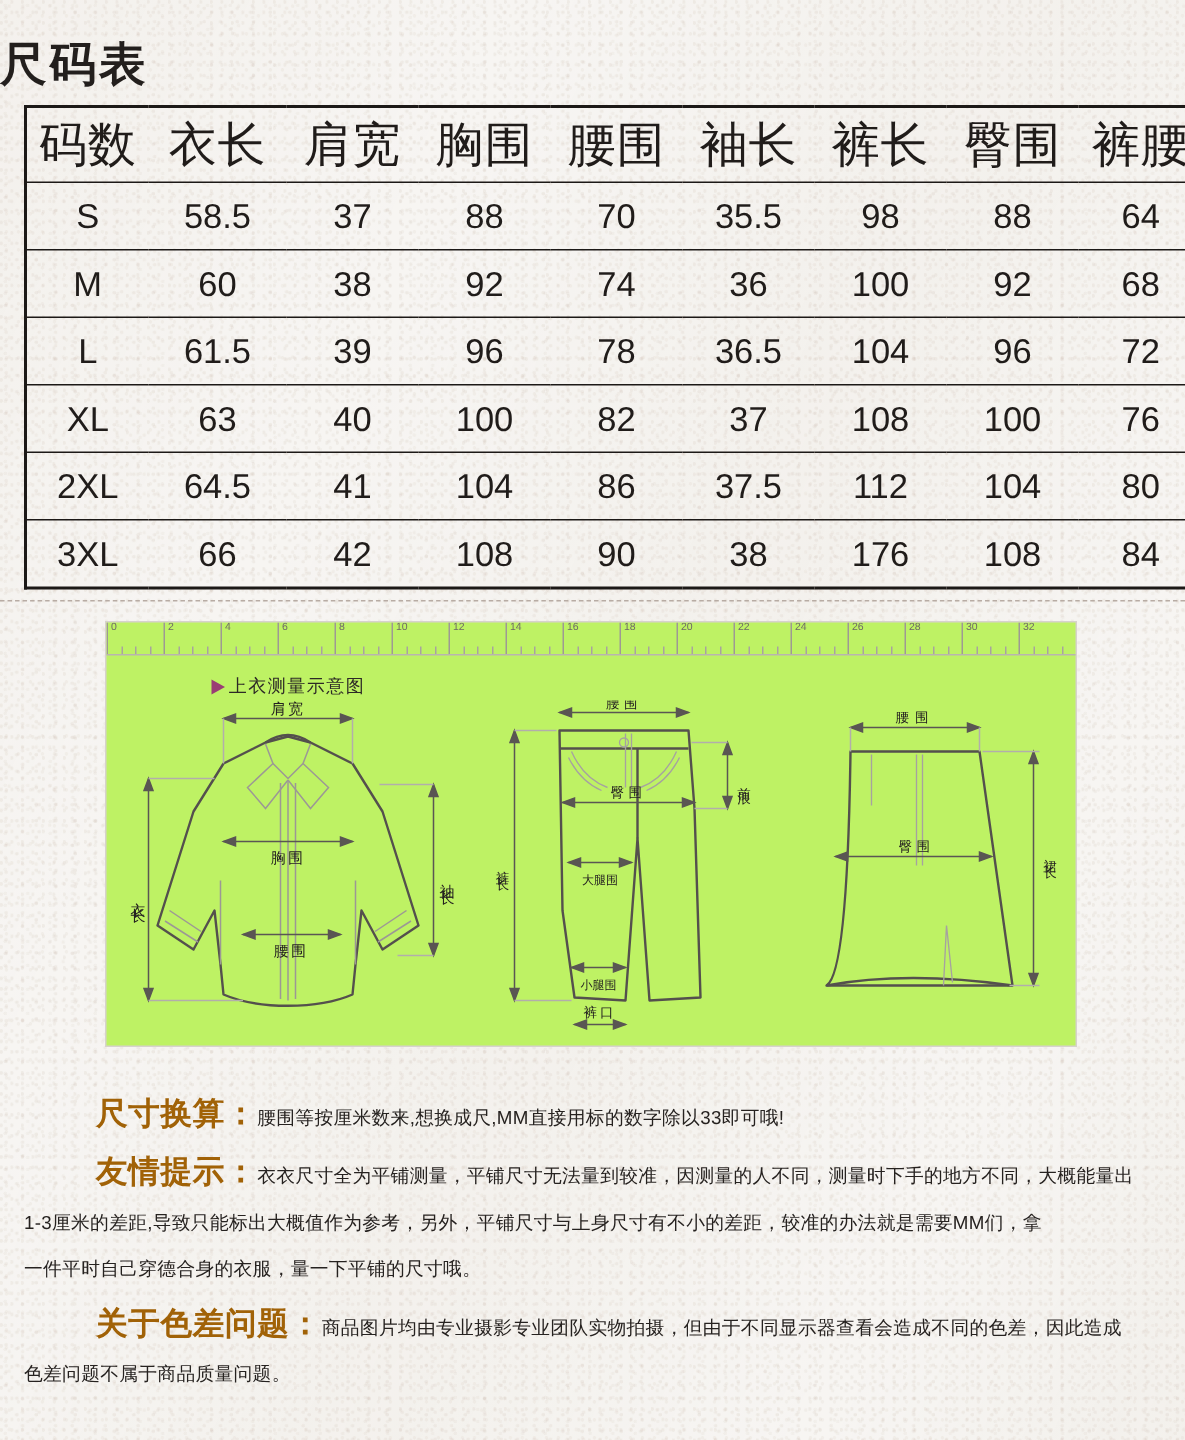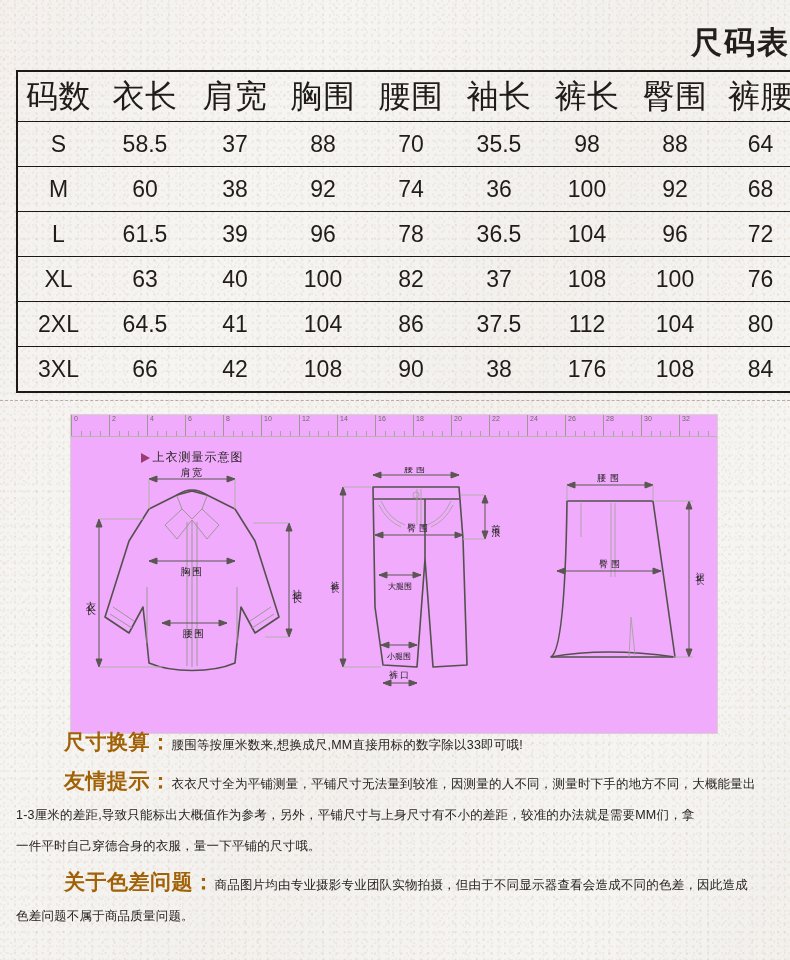--- a/index.html
+++ b/index.html
@@ -22,21 +22,21 @@
       radial-gradient(circle at 54% 88%, rgba(198,180,166,.12) 0 1px, transparent 1.4px),
       radial-gradient(circle at 23% 45%, rgba(192,174,160,.10) 0 1px, transparent 1.4px),
       linear-gradient(115deg, rgba(214,198,184,.10) 0%, rgba(255,255,255,0) 28%, rgba(208,192,178,.09) 55%, rgba(255,255,255,0) 80%, rgba(204,188,174,.10) 100%);
     background-size:7px 7px,11px 9px,9px 13px,13px 11px,8px 12px,15px 8px,100% 100%;
     opacity:.95;
   }
 
   
   #chart-title{
     position:absolute;left:0;top:22px;width:790px;
-    text-align:right;
+    text-align:left;
     font-size:31px;font-weight:bold;letter-spacing:2px;
     color:#231f1d;
   }
 
   
   #size-table-wrap{
     position:absolute;left:16px;top:70px;width:758px;
   }
   table.size-table{
     border-collapse:collapse;width:758px;
@@ -70,22 +70,22 @@
   col.c8{width:84px;}
 
   
   #section-divider{
     position:absolute;left:0;top:400px;width:790px;
     border-top:1px dashed #b8aca4;
   }
 
   
   #diagram-panel{
-    position:absolute;left:70px;top:414px;width:648px;height:320px;
-    background:#f0abfc;
+    position:absolute;left:70px;top:414px;width:648px;height:284px;
+    background:#bef264;
     border:1px solid #d7d2cd;
     box-sizing:border-box;
   }
   #ruler{
     position:absolute;left:0;top:0;width:646px;height:22px;
     border-bottom:1px solid #b9b4af;
     box-sizing:border-box;
     overflow:hidden;
   }
   .ruler-tick{

